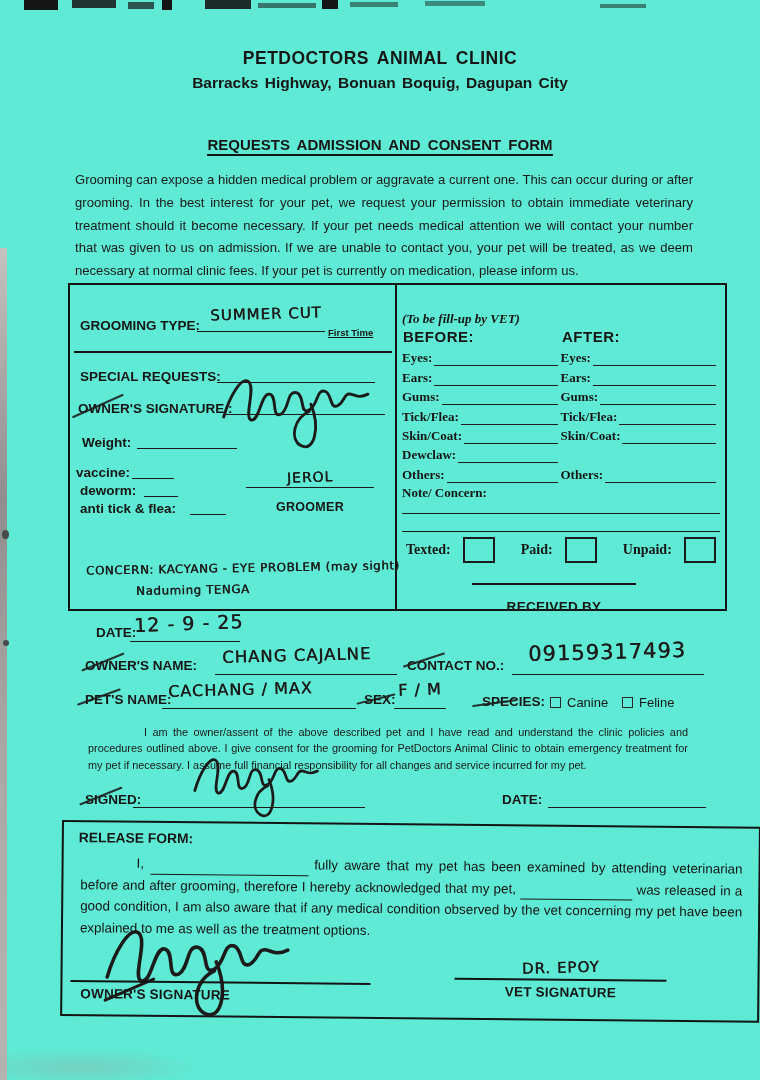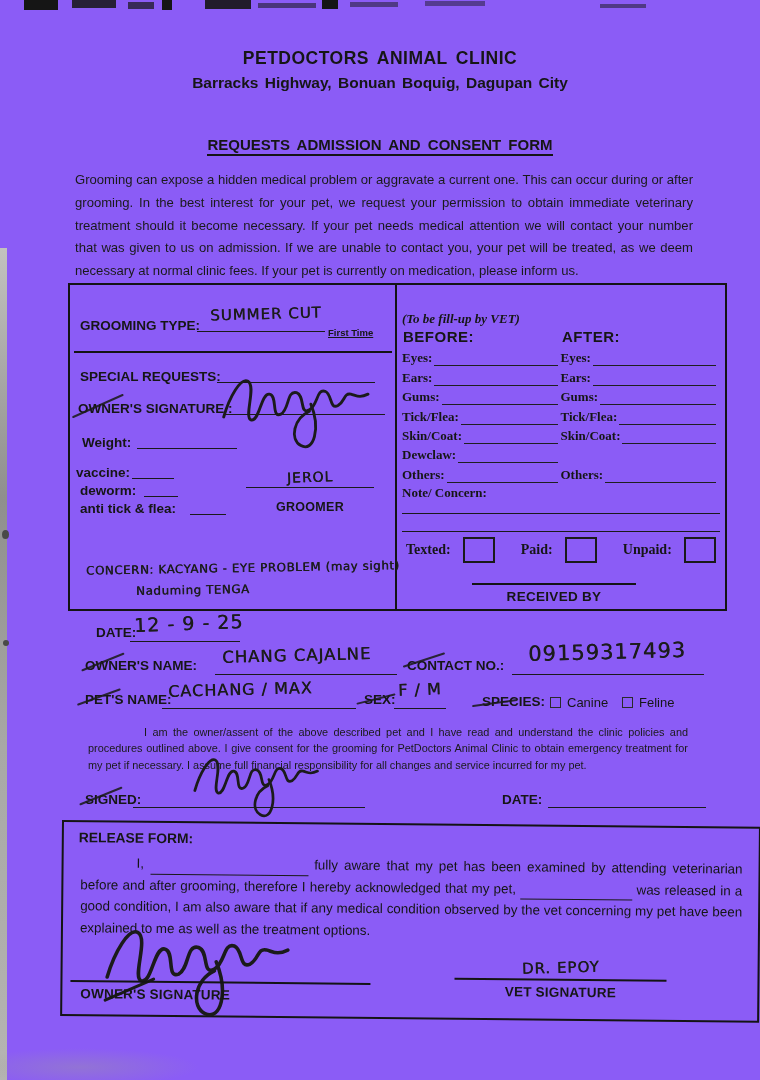--- a/index.html
+++ b/index.html
@@ -1,16 +1,16 @@
 <!DOCTYPE html>
 <html><head>
 <meta charset="utf-8">
 <style>
   html,body{margin:0;padding:0;background:#e8e8e6;}
-  .page{position:relative;width:760px;height:1080px;background:#8b5cf6;overflow:hidden;
+  .page{position:relative;width:760px;height:1080px;background:#5eead4;overflow:hidden;
         font-family:"Liberation Sans",sans-serif;color:#161616;}
   
   .scan-mark{position:absolute;background:#151515;}
   .edge-strip{position:absolute;left:0;top:248px;width:7px;height:832px;
         background:linear-gradient(180deg,#c2c2bf 0%,#8f8f8d 30%,#a8a8a5 60%,#b5b5b2 100%);}
   .edge-dot{position:absolute;background:#4a4a48;border-radius:50%;}
   .smudge{position:absolute;left:0;top:1048px;width:200px;height:32px;
         background:radial-gradient(ellipse at 40% 60%,rgba(160,158,152,.35),rgba(160,158,152,0) 70%);}
   
   .clinic-name{position:absolute;left:0;top:48px;width:760px;text-align:center;
@@ -43,21 +43,21 @@
   .mrow{display:flex;height:19.4px;}
   .mcell{display:flex;flex:1;align-items:flex-end;padding-right:3px;}
   .mlabel{font-family:"Liberation Serif",serif;font-weight:bold;font-size:13px;white-space:nowrap;}
   .mline{flex:1;border-bottom:1.4px solid #1f1f1f;height:14px;margin-left:2px;}
   .full-line{position:absolute;left:332px;width:318px;border-bottom:1.8px solid #1a1a1a;height:0;}
   .pay-row{position:absolute;left:336px;top:252px;width:310px;display:flex;align-items:center;gap:12px;}
   .pay-label{font-weight:bold;font-size:14px;font-family:"Liberation Serif",serif;}
   .pay-box{width:30px;height:22px;border:2px solid #1a1a1a;margin-right:14px;}
   .received{position:absolute;left:398px;top:288px;width:172px;text-align:center;}
   .received .line{border-bottom:2px solid #141414;height:10px;margin:0 4px;}
-  .received .lbl{font-weight:bold;font-size:13.5px;margin-top:4px;letter-spacing:.3px;}
+  .received .lbl{font-weight:bold;font-size:13.5px;margin-top:14px;letter-spacing:.3px;}
   
   .field-label{font-weight:bold;font-size:13.5px;white-space:nowrap;}
   .consent{position:absolute;left:88px;top:724px;width:600px;font-size:10.9px;line-height:1.5;
         text-align:justify;text-indent:56px;color:#1a1a1a;}
   .chk{display:inline-block;width:9px;height:9px;border:1.4px solid #2a2a2a;margin-right:6px;vertical-align:-1px;}
   .species-opt{font-size:13px;margin-right:22px;white-space:nowrap;}
   
   .release-box{position:absolute;left:62px;top:820px;width:695px;height:192px;border:2.3px solid #141414;
         transform:rotate(.55deg);transform-origin:top left;}
   .release-para{position:absolute;left:17px;top:30px;width:662px;font-size:13.4px;line-height:1.62;

